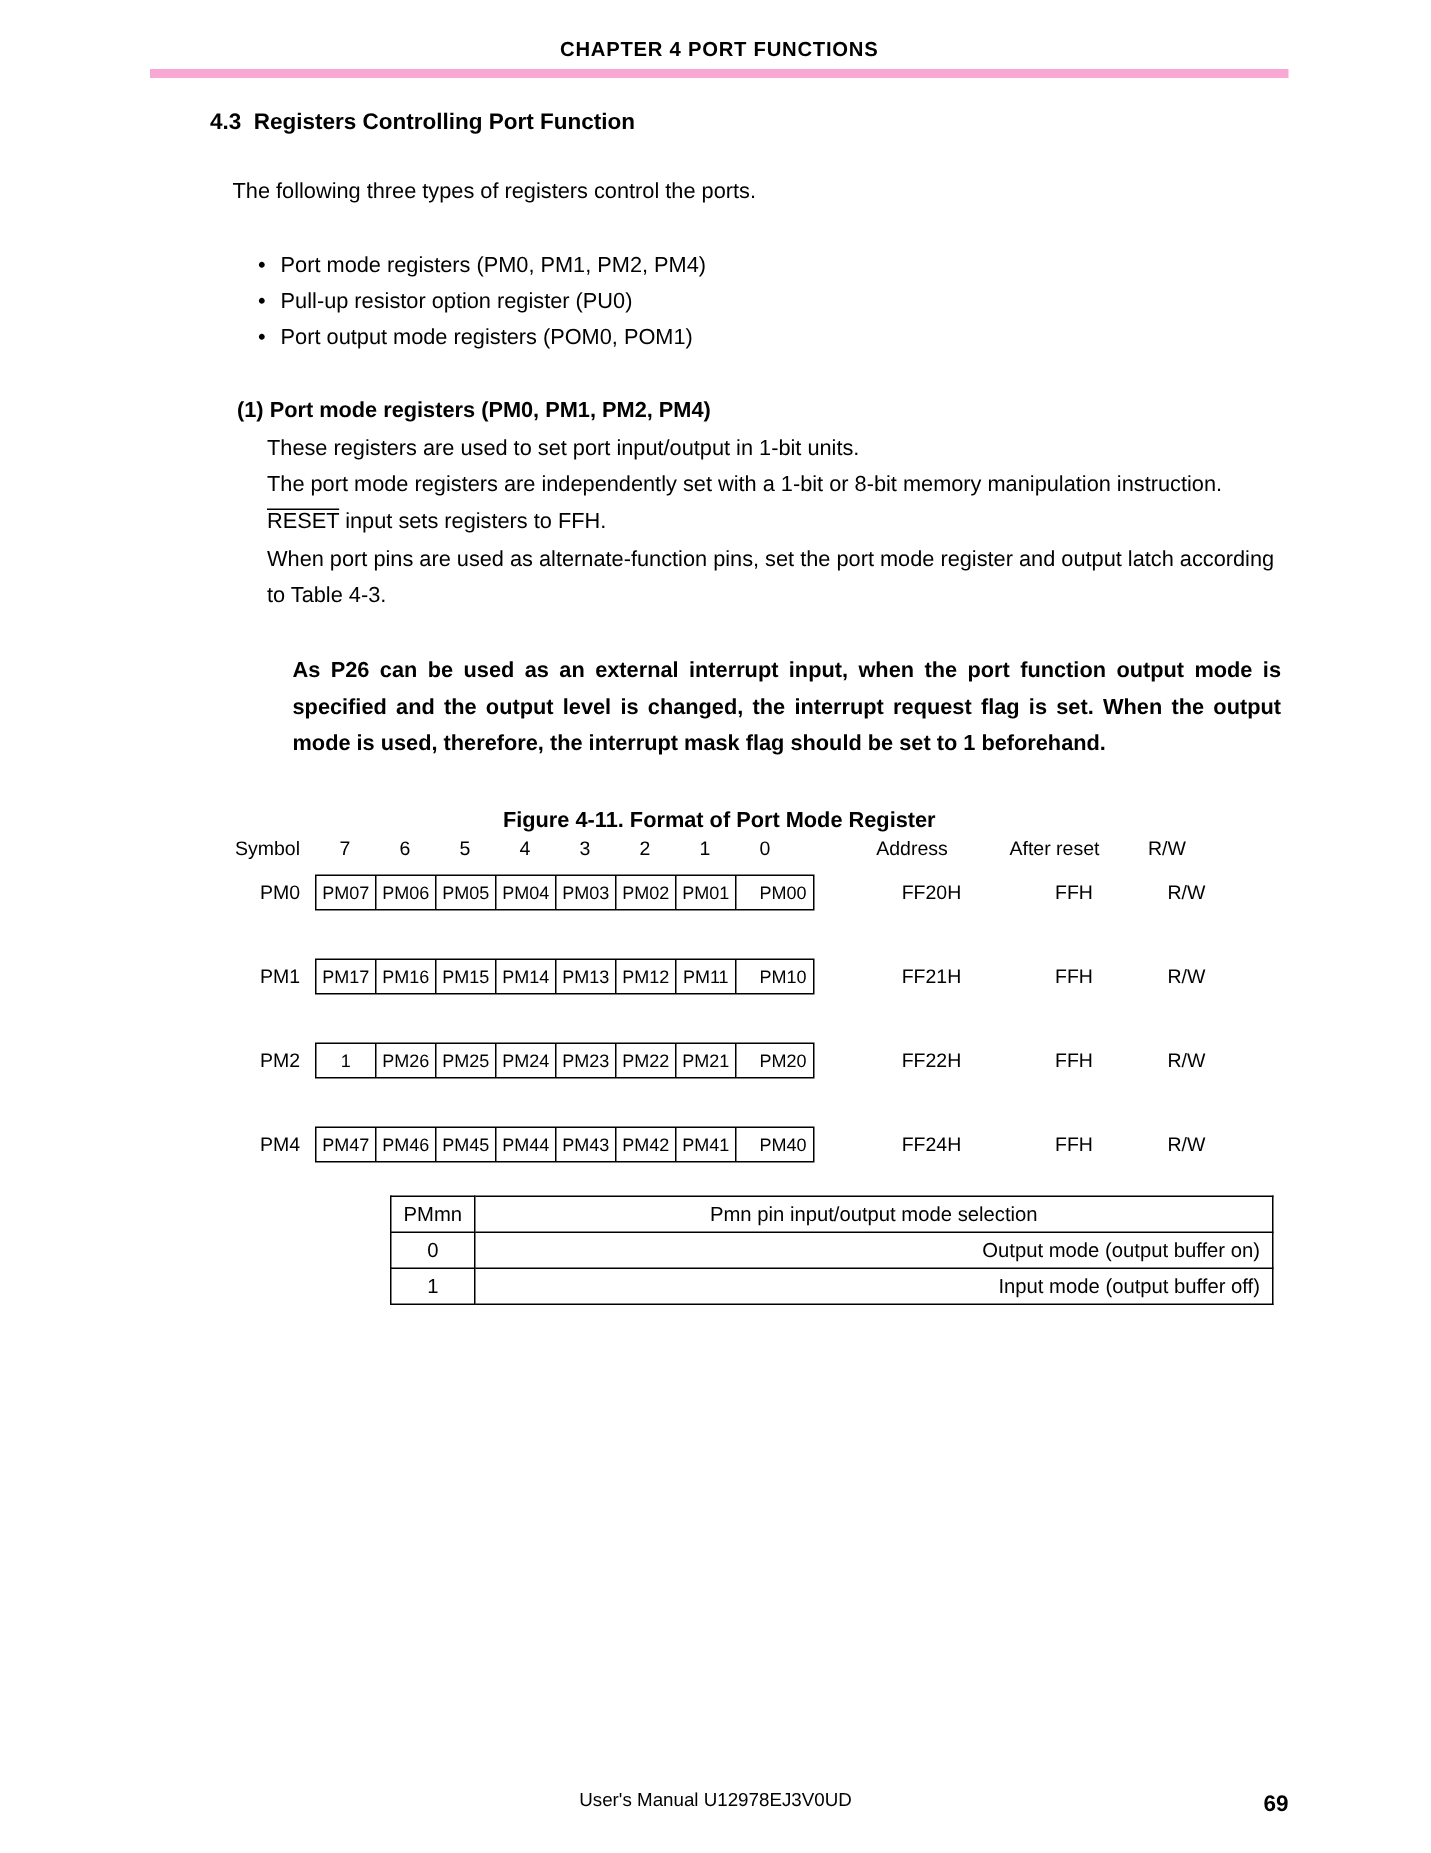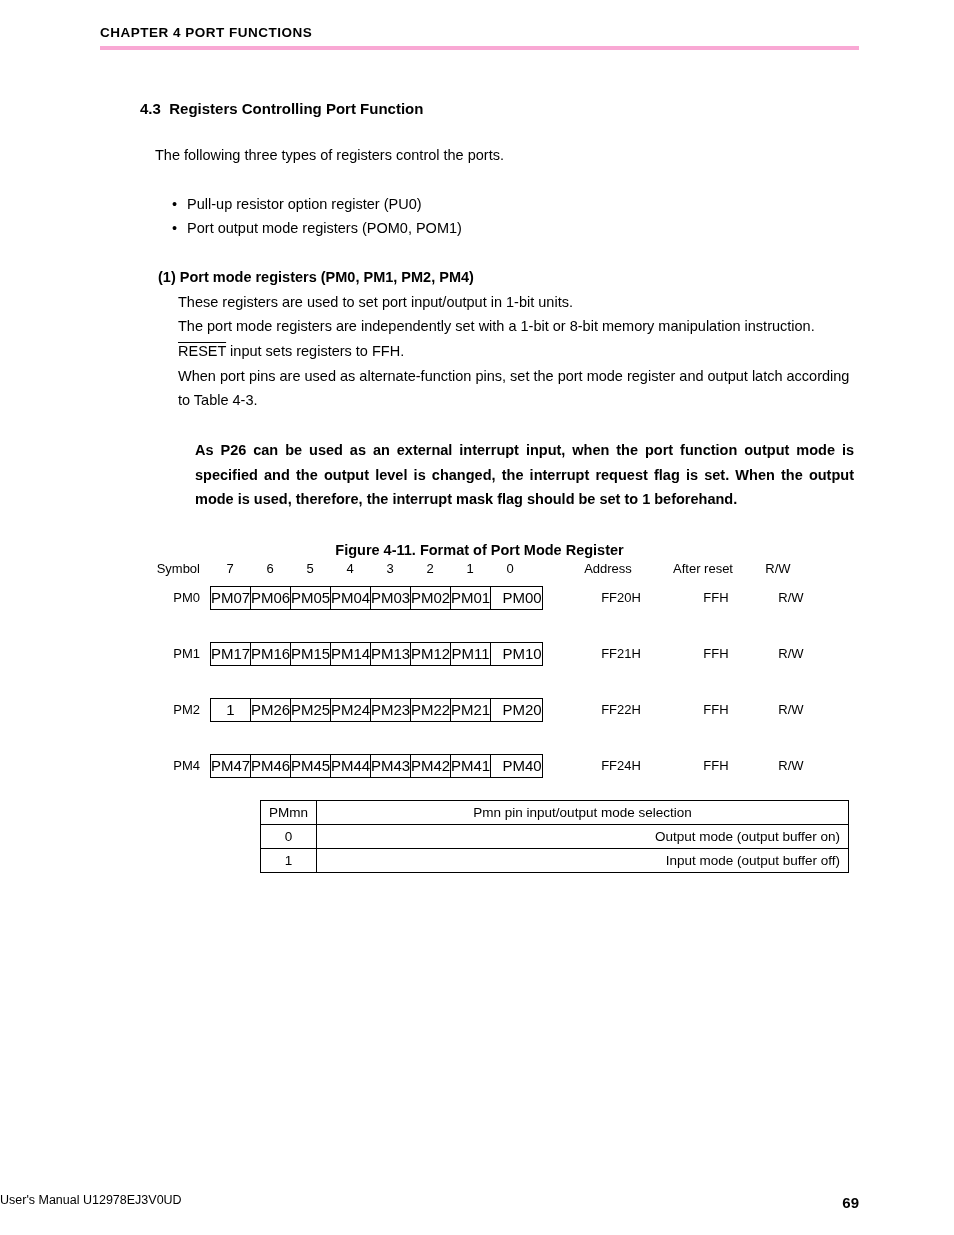--- a/index.html
+++ b/index.html
@@ -9,25 +9,26 @@
       height: 1235px;
       background: #fff;
       color: #000;
       position: relative;
       font-size: 14.5px;
     }
     .page {
       padding: 25px 95px 25px 100px;
     }
     .chapter-header {
+      text-align: center;
       font-weight: bold;
       font-size: 13.5px;
       padding-bottom: 6px;
-      border-bottom: 4px solid #f9a8d4;
-      margin-bottom: 50px;
+      border-bottom: 6px solid #f9a8d4;
+      margin-bottom: 21px;
       letter-spacing: 0.5px;
     }
     .section-heading {
       font-weight: bold;
       font-size: 15px;
       margin-left: 40px;
       margin-bottom: 30px;
     }
     .intro {
       margin-left: 55px;
@@ -79,21 +80,21 @@
       display: flex;
       border: 1px solid #000;
     }
     .bit-header .bits { border: none; }
     .bitcell {
       width: 40px;
       height: 22px;
       display: flex;
       align-items: center;
       justify-content: center;
-      font-size: 15px;
+      font-size: 12px;
     }
     .reg-row .bitcell { border-right: 1px solid #000; }
     .reg-row .bitcell:last-child { border-right: none; margin-left: 11px; }
     .bit-header .bitcell { font-size: 13px; }
     .addr-col { width: 100px; text-align: center; margin-left: 28px; }
     .reset-col { width: 90px; text-align: center; }
     .rw-col { width: 60px; text-align: center; }
     .selection-table {
       margin-left: 110px;
       margin-right: 10px;
@@ -106,21 +107,21 @@
       text-align: right;
     }
     .selection-table td.k { width: 50px; text-align: center; }
     .selection-table td.desc { width: 625px; }
     .selection-table td.hdr-desc { width: 625px; text-align: center; }
     .footer {
       position: absolute;
       bottom: 28px;
       left: 0;
       width: 100%;
-      text-align: left;
+      text-align: center;
       font-size: 12.5px;
     }
     .page-num {
       position: absolute;
       bottom: 24px;
       right: 95px;
       font-weight: bold;
       font-size: 15px;
     }
   </style>
@@ -130,20 +131,21 @@
 <div class="page">
   <div class="chapter-header">CHAPTER 4   PORT FUNCTIONS</div>
 
   <div class="section-heading">
     <span>4.3</span>&nbsp;&nbsp;<span>Registers Controlling Port Function</span>
   </div>
 
   <p class="intro">The following three types of registers control the ports.</p>
 
   <ul class="bullets">
+    <li>Port mode registers (PM0, PM1, PM2, PM4)</li>
     <li>Pull-up resistor option register (PU0)</li>
     <li>Port output mode registers (POM0, POM1)</li>
   </ul>
 
   <div class="sub-heading">(1)  Port mode registers (PM0, PM1, PM2, PM4)</div>
 
   <div class="bodyblock">
     <div>These registers are used to set port input/output in 1-bit units.</div>
     <div>The port mode registers are independently set with a 1-bit or 8-bit memory manipulation instruction.</div>
     <div>

